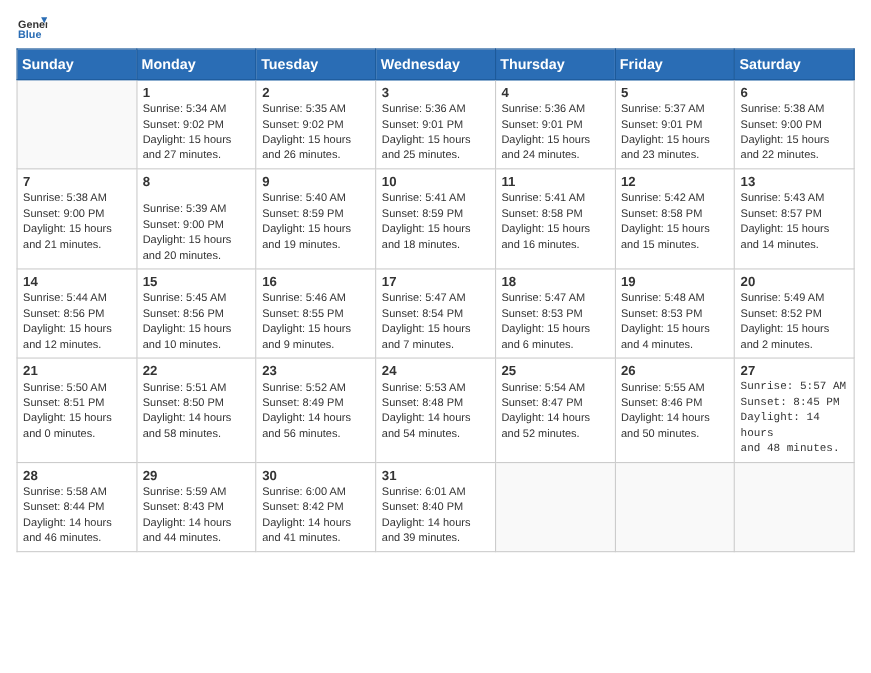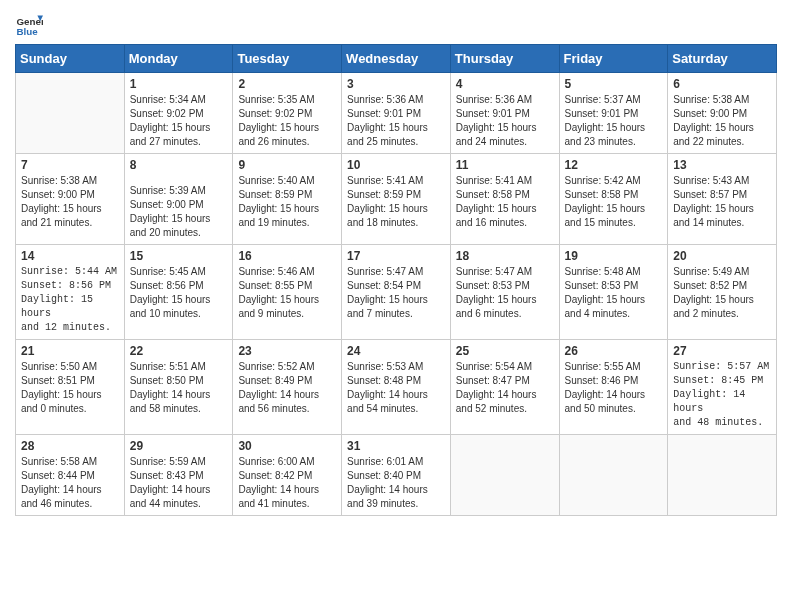--- a/index.html
+++ b/index.html
@@ -199,21 +199,21 @@
           <span class="day-num">13</span>
           <div class="day-info" style="white-space: pre-wrap;">Sunrise: 5:43 AM
 Sunset: 8:57 PM
 Daylight: 15 hours
 and 14 minutes.</div>
         </td>
       </tr>
       <tr>
         <td>
           <span class="day-num">14</span>
-          <div class="day-info" style="white-space: pre-wrap; font-family: Liberation Mono, monospace;">Sunrise: 5:44 AM
+          <div class="day-info" style="white-space: pre-wrap;">Sunrise: 5:44 AM
 Sunset: 8:56 PM
 Daylight: 15 hours
 and 12 minutes.</div>
         </td>
         <td>
           <span class="day-num">15</span>
           <div class="day-info" style="white-space: pre-wrap;">Sunrise: 5:45 AM
 Sunset: 8:56 PM
 Daylight: 15 hours
 and 10 minutes.</div>

